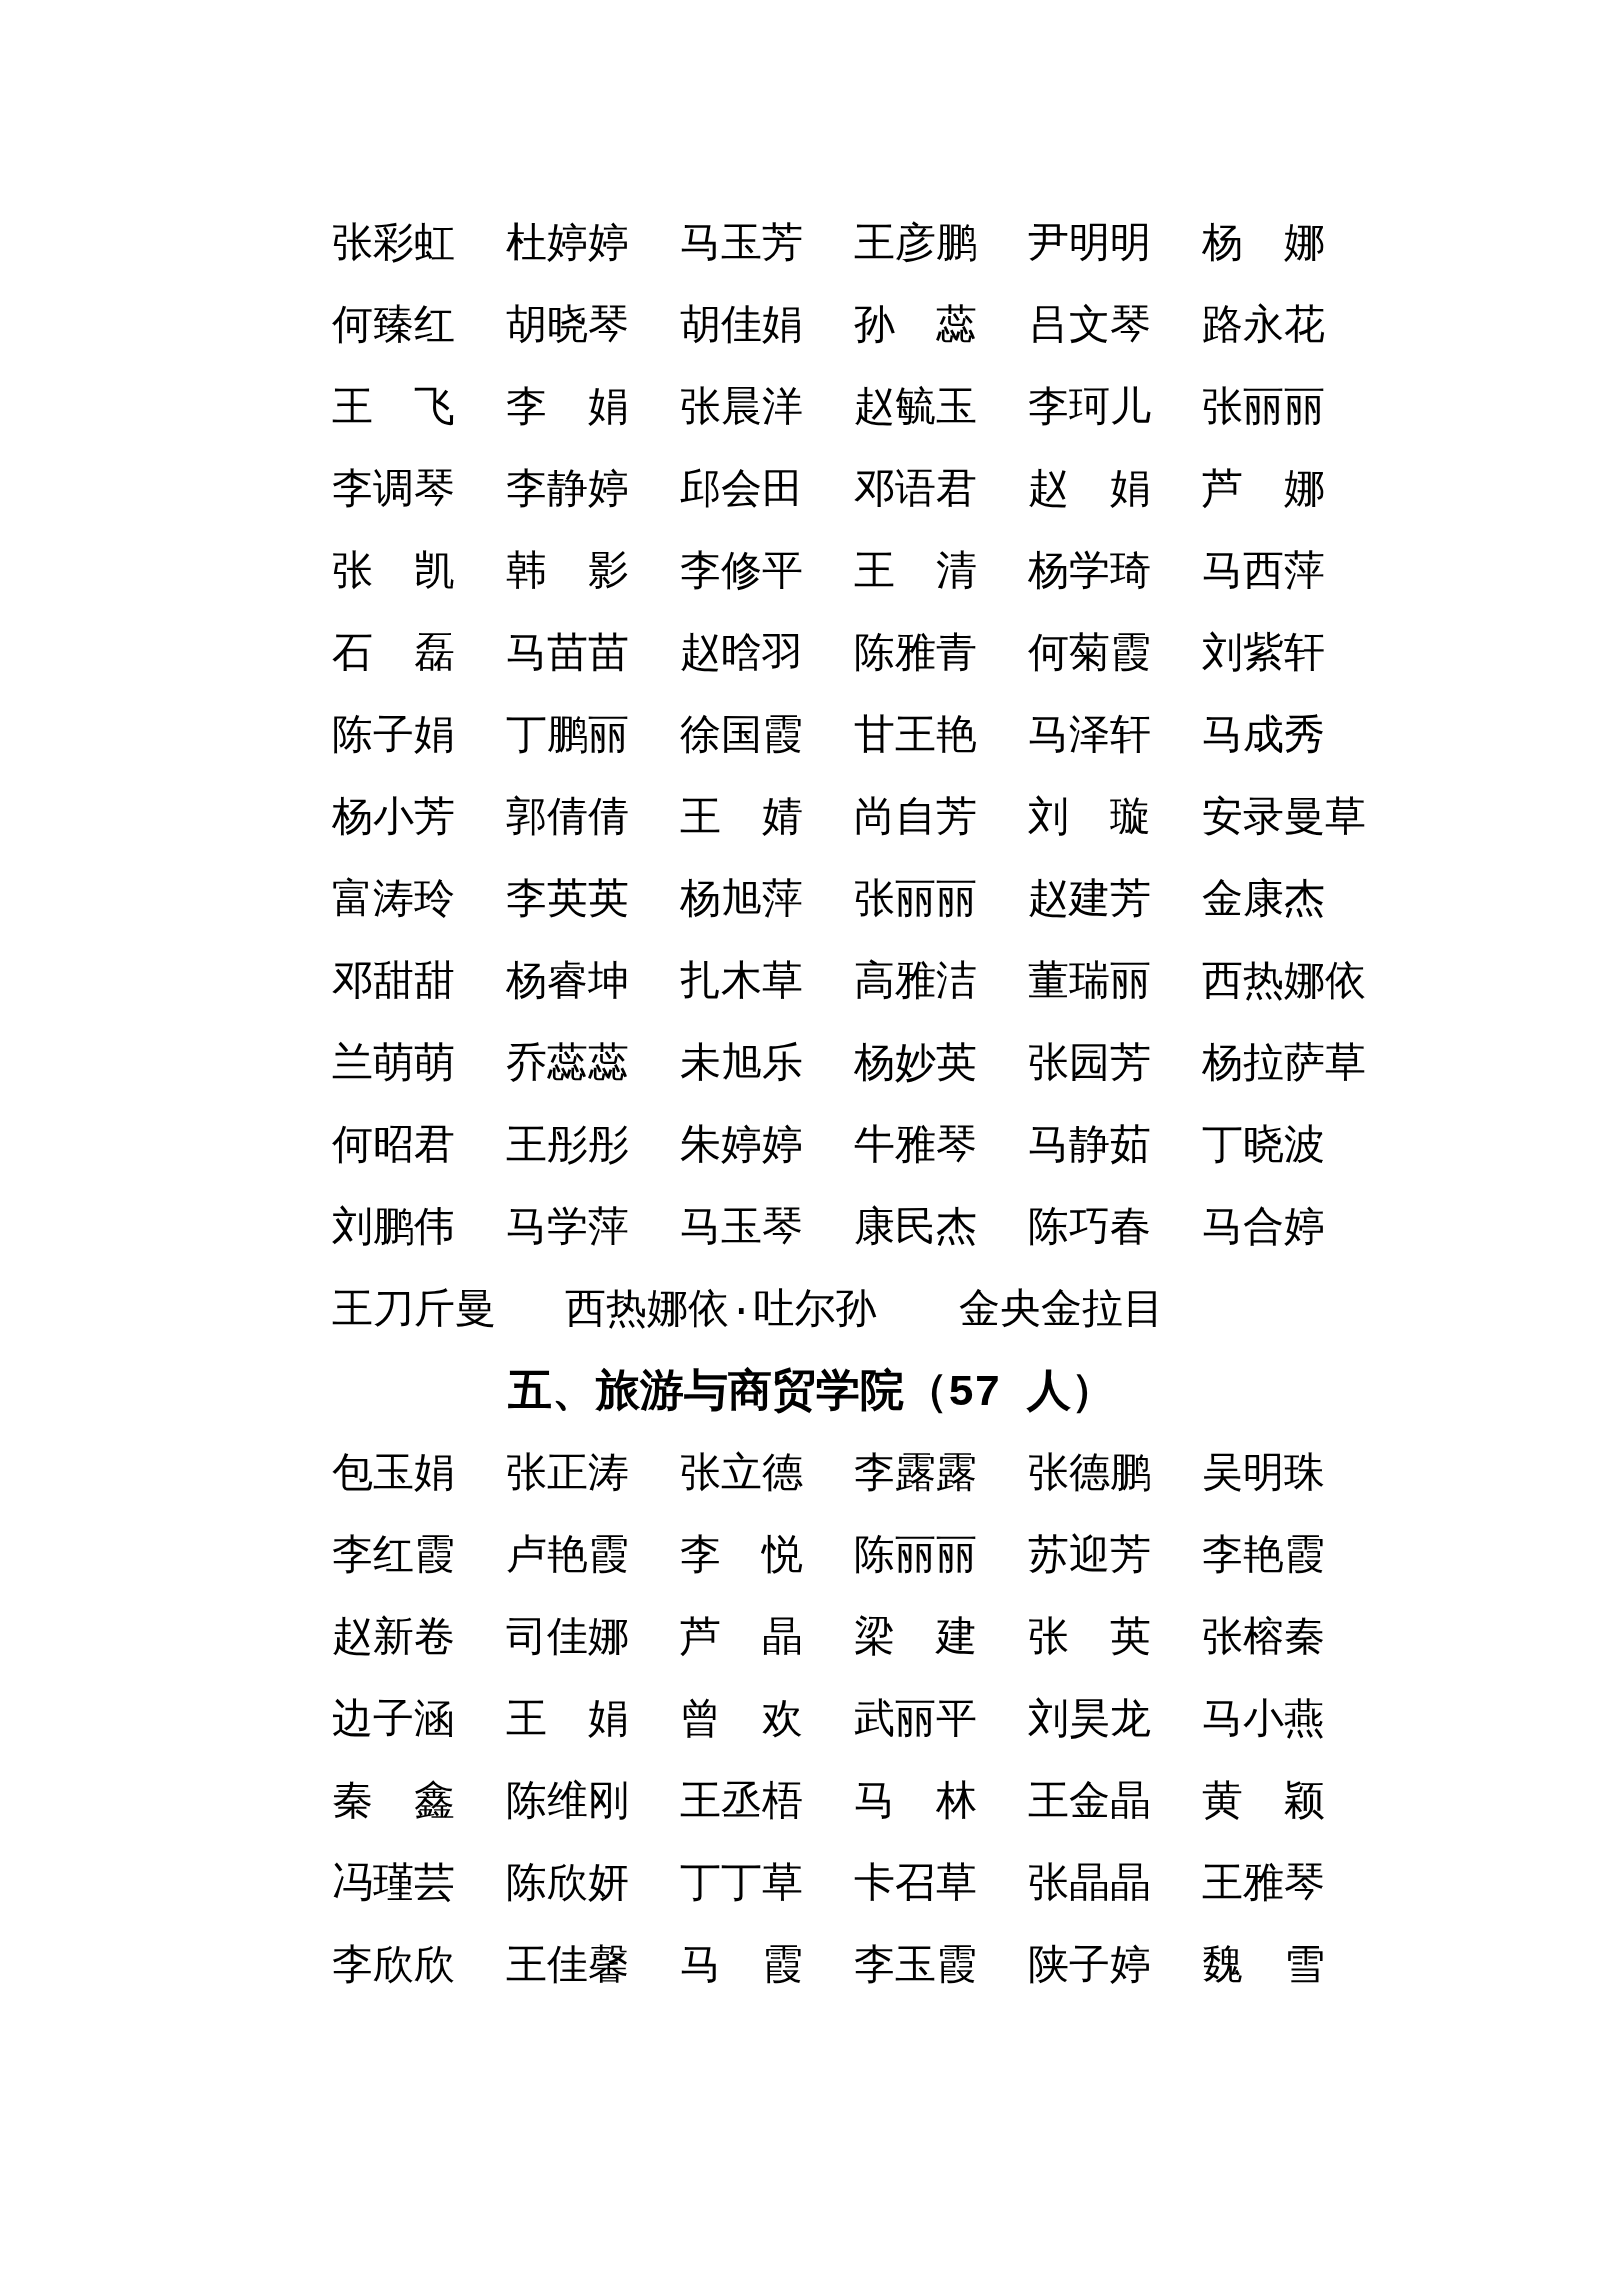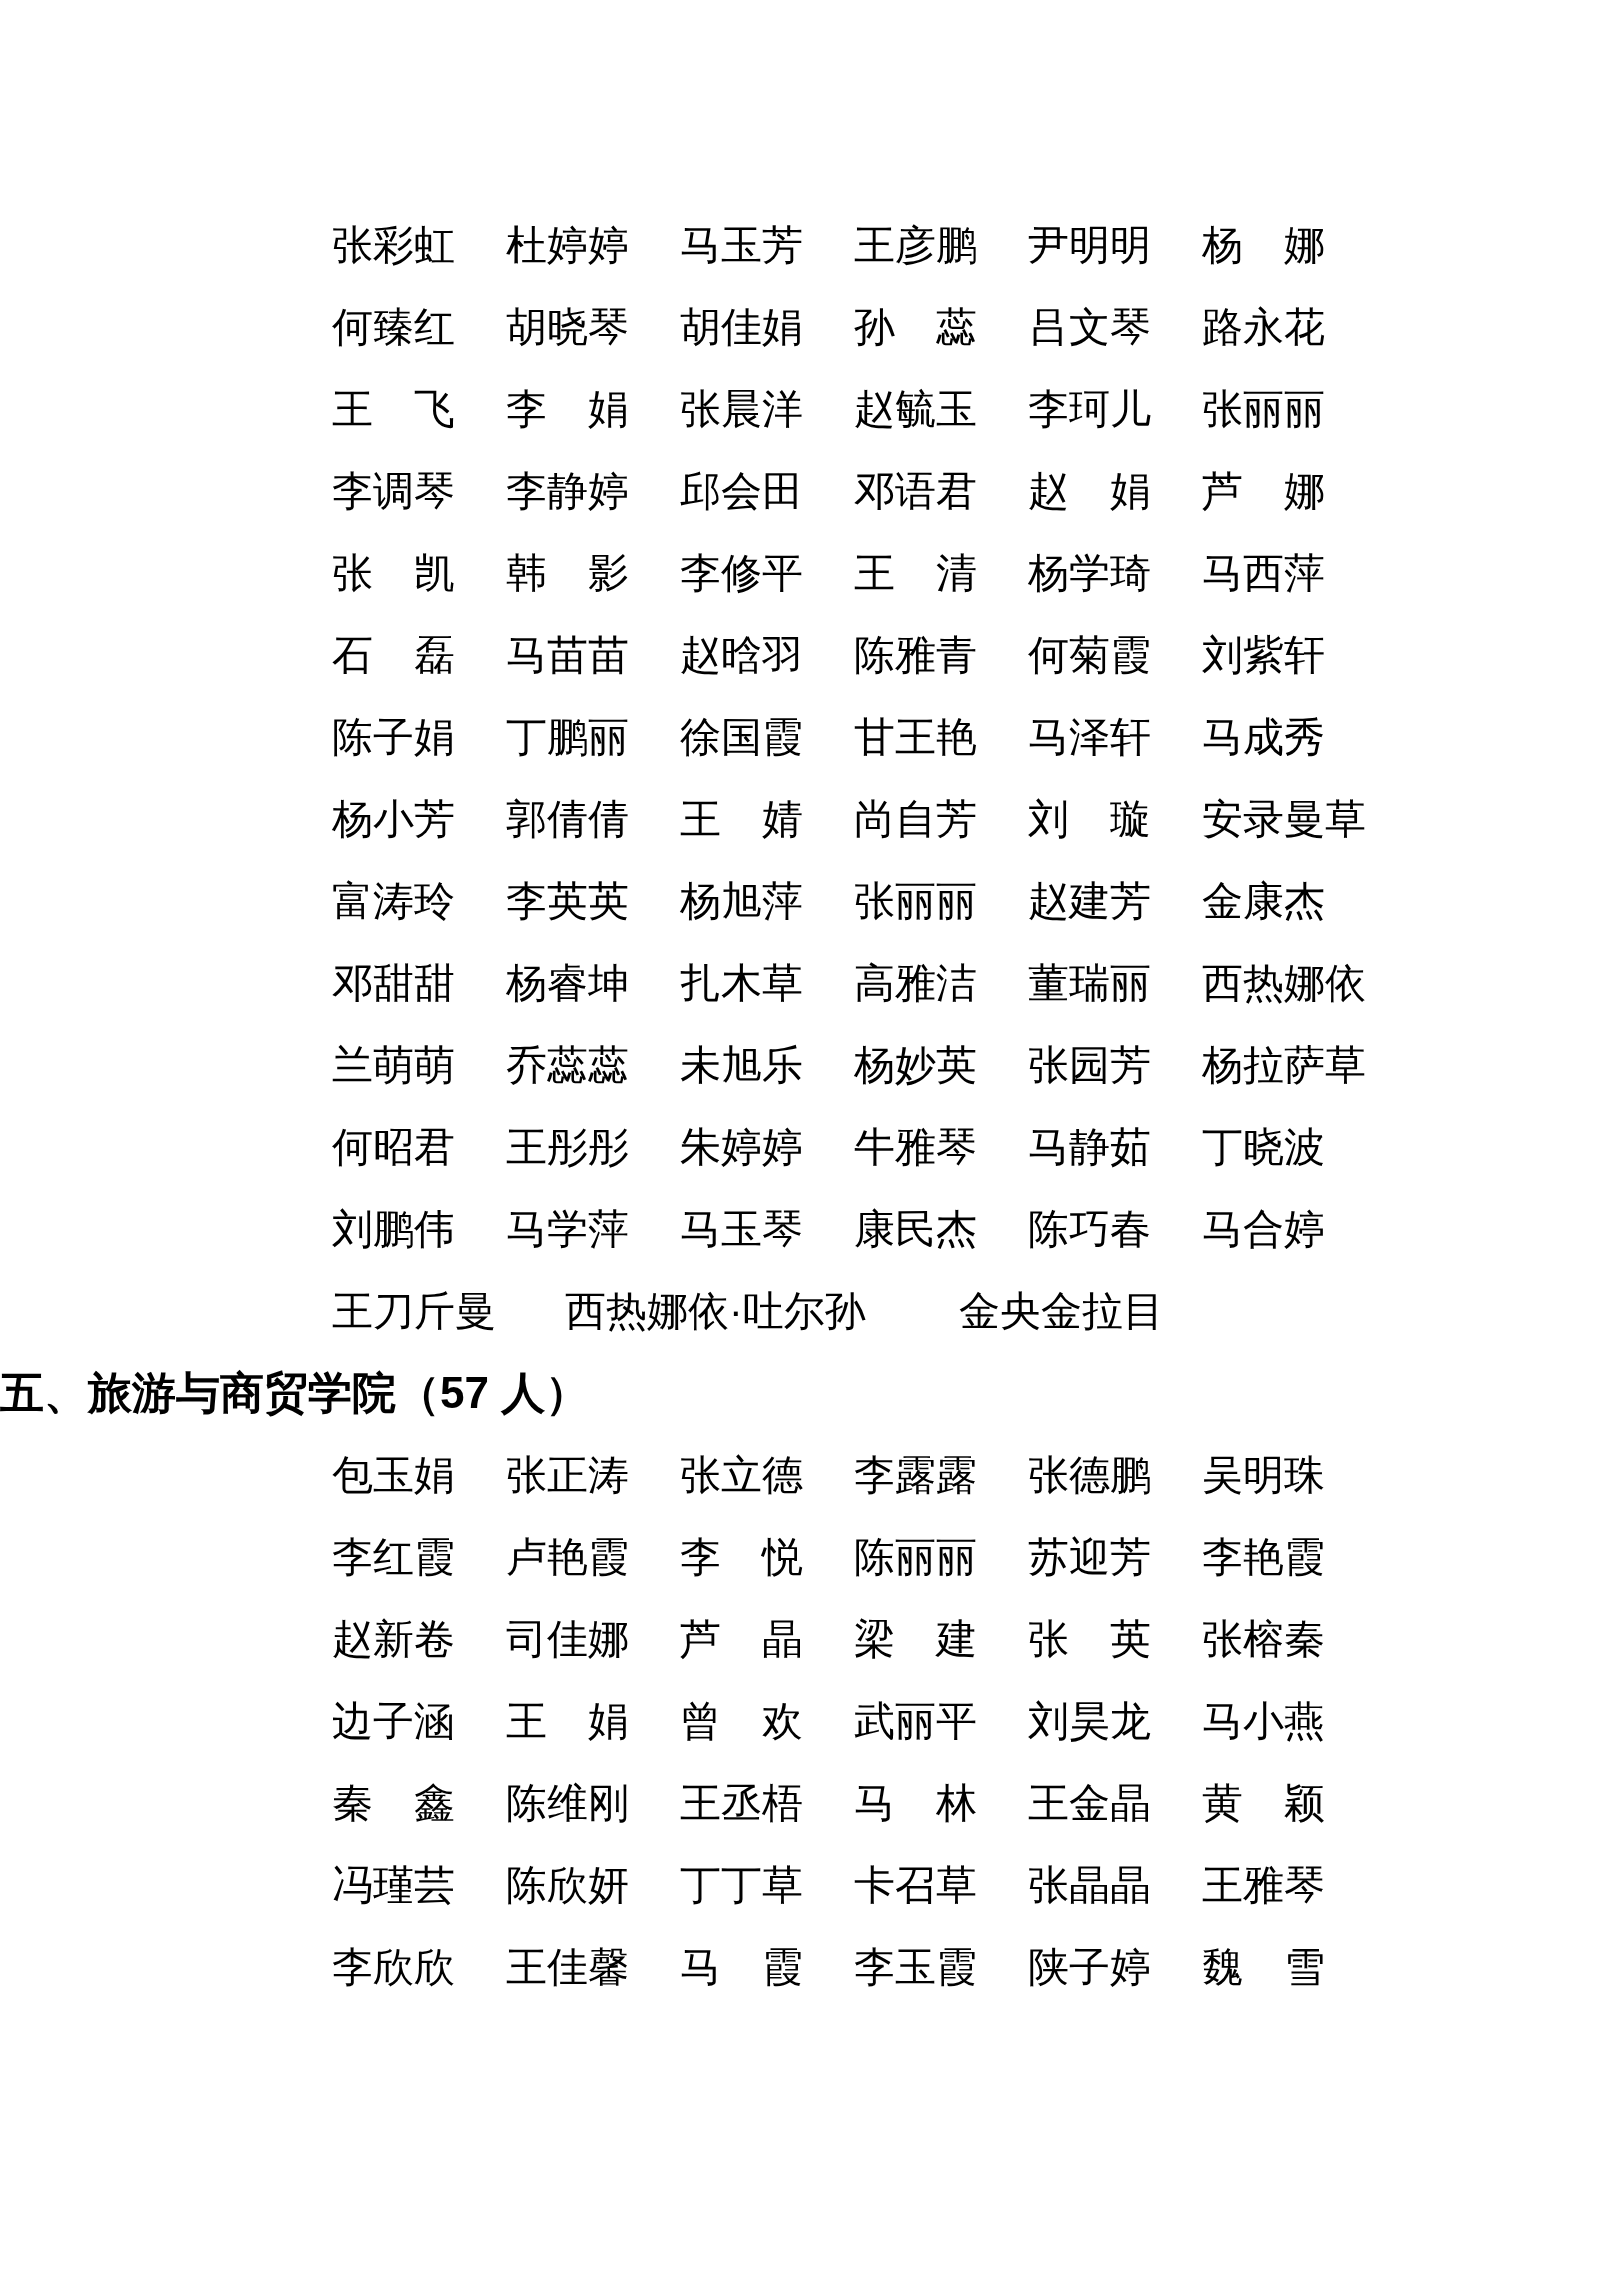--- a/index.html
+++ b/index.html
@@ -6,21 +6,21 @@
     margin: 0;
     padding: 0;
     background: #ffffff;
   }
   .page {
     position: relative;
     width: 1623px;
     height: 2295px;
     background: #ffffff;
     overflow: hidden;
-    font-family: Liberation Sans, sans-serif;
+    font-family: Liberation Mono, monospace;
     color: #000000;
   }
   .content {
     position: absolute;
     top: 204px;
     left: 0;
     width: 100%;
   }
   .name-row {
     height: 82px;
@@ -40,20 +40,21 @@
   }
   .special-row .name-cell { width: auto; }
   .special-row .w1 { width: 233px; }
   .special-row .w2 { width: 394px; }
   .section-heading {
     height: 82px;
     line-height: 82px;
     font-size: 44px;
     font-weight: bold;
     white-space: nowrap;
+    text-align: center;
   }
 </style>
 </head>
 <body>
 
 <div class="page">
   <div class="content">
 
     <div id="sec1-rows">
         <div class="name-row"><span class="name-cell">张彩虹</span><span class="name-cell">杜婷婷</span><span class="name-cell">马玉芳</span><span class="name-cell">王彦鹏</span><span class="name-cell">尹明明</span><span class="name-cell">杨　娜</span></div>

